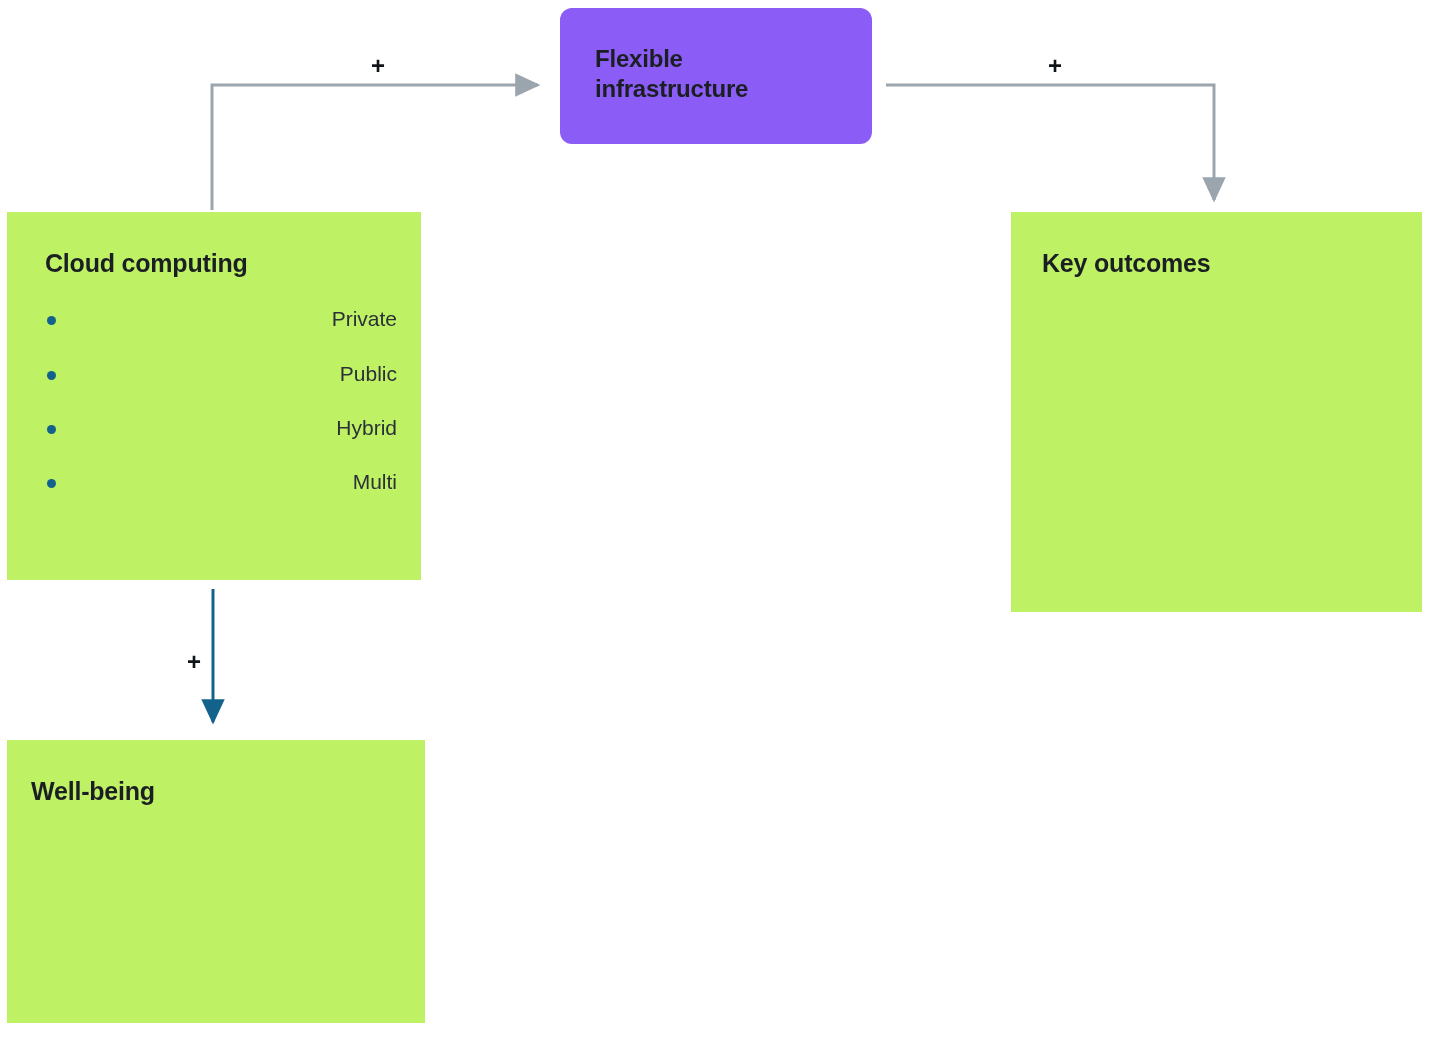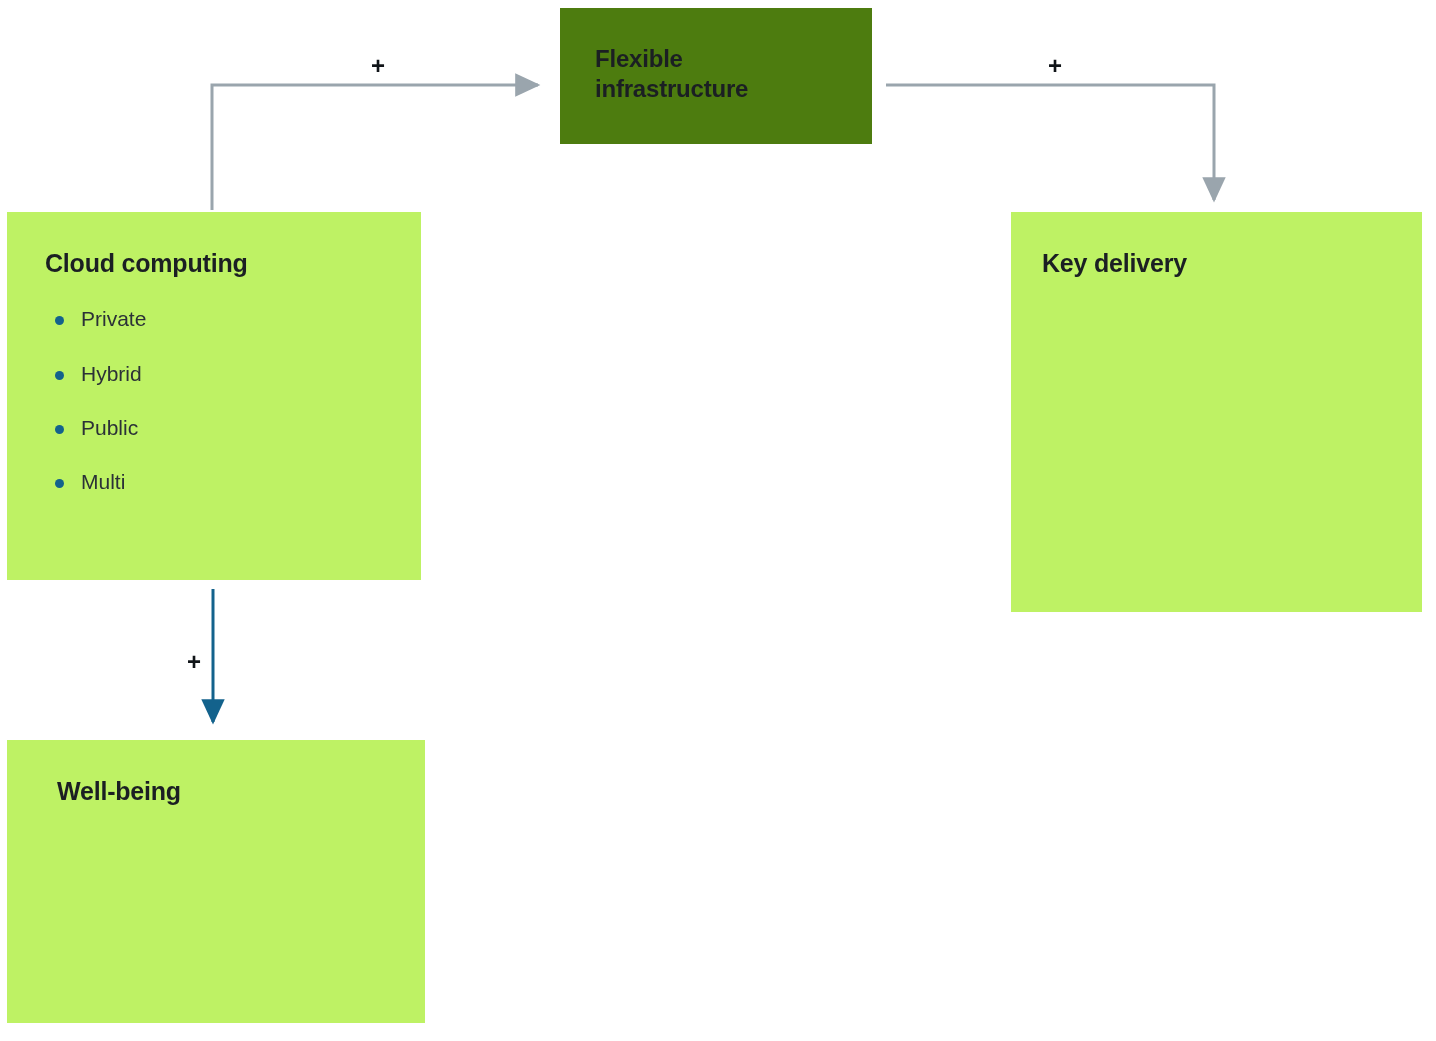--- a/index.html
+++ b/index.html
@@ -20,38 +20,39 @@
     position: absolute;
     inset: 0;
   }
 
   
   .box {
     position: absolute;
     box-sizing: border-box;
   }
   .box.pale   { background: #bef264; }
-  .box.accent { background: #4d7c0f; }
+  .box.accent { background: #8b5cf6; border-radius: 12px; }
 
   .box-title {
     font-weight: bold;
     font-size: 25px;
     letter-spacing: -0.2px;
     color: #1b1f23;
     line-height: 1.25;
   }
 
   .box-title.wrapped {
     font-size: 24px;
   }
 
   ul.bullets {
     list-style: none;
-    margin: 8px;
+    margin: 0;
     padding: 0;
+    text-align: right;
   }
   ul.bullets li {
     position: relative;
     padding-left: 28px;
     font-size: 21px;
     line-height: 1.35;
     color: #2b3137;
     margin-top: 26px;
   }
   ul.bullets li .dot {
@@ -84,21 +85,21 @@
   #box-outcomes {
     left: 1011px; top: 212px;
     width: 411px;  height: 400px;
   }
   #box-outcomes .inner { position: absolute; left: 31px; top: 36px; right: 40px; }
 
   #box-wellbeing {
     left: 7px;  top: 740px;
     width: 418px; height: 283px;
   }
-  #box-wellbeing .inner { position: absolute; left: 50px; top: 36px; right: 24px; }
+  #box-wellbeing .inner { position: absolute; left: 24px; top: 36px; right: 24px; }
 
   
   svg.connectors {
     position: absolute;
     left: 0; top: 0;
     width: 1436px; height: 1041px;
     pointer-events: none;
   }
 
   
@@ -149,37 +150,37 @@
   <div class="box pale" id="box-cloud">
     <div class="inner">
       <div class="box-title">Cloud computing</div>
       <ul class="bullets">
         <li>
           <span class="dot"></span>
           <span>Private</span>
         </li>
         <li>
           <span class="dot"></span>
-          <span>Hybrid</span>
+          <span>Public</span>
         </li>
         <li>
           <span class="dot"></span>
-          <span>Public</span>
+          <span>Hybrid</span>
         </li>
         <li>
           <span class="dot"></span>
           <span>Multi</span>
         </li>
       </ul>
     </div>
   </div>
 
   <div class="box pale" id="box-outcomes">
     <div class="inner">
-      <div class="box-title">Key delivery</div>
+      <div class="box-title">Key outcomes</div>
     </div>
   </div>
 
   <div class="box pale" id="box-wellbeing">
     <div class="inner">
       <div class="box-title">Well-being</div>
     </div>
   </div>
 
 </div>

